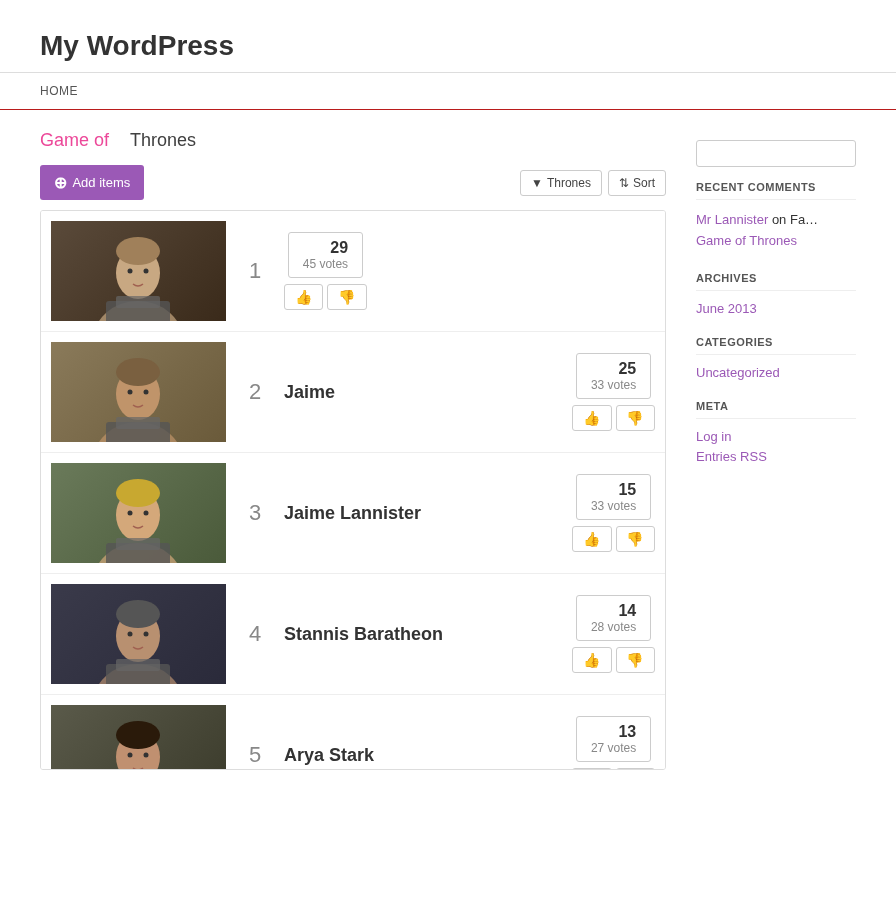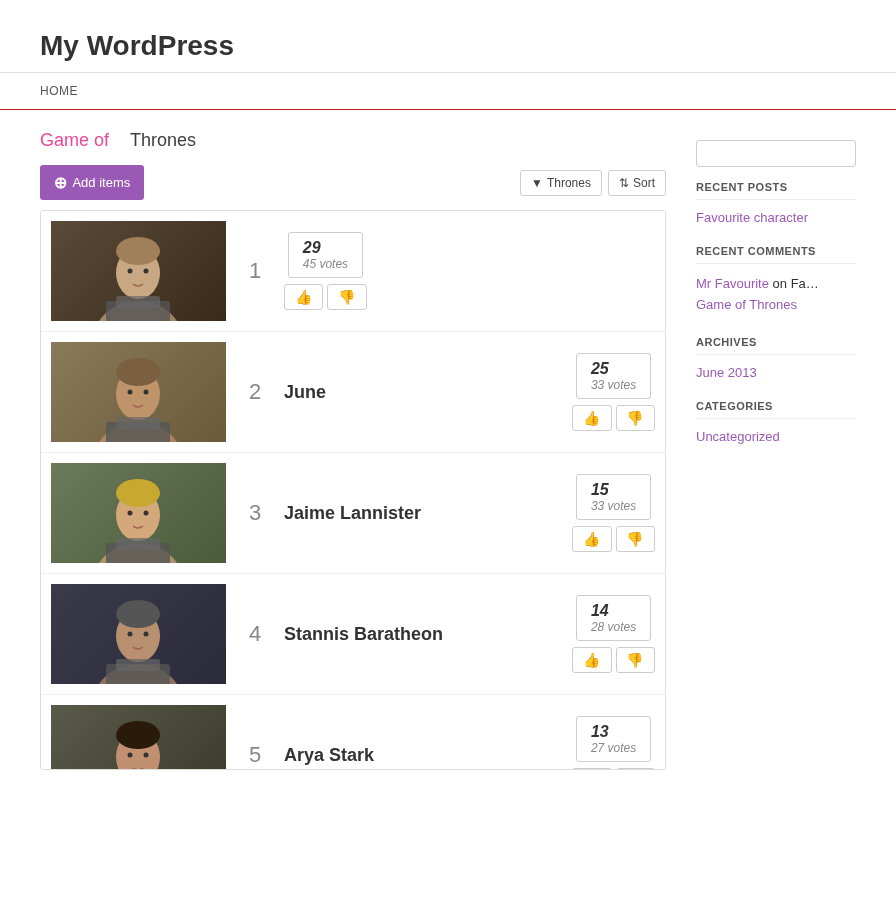--- a/index.html
+++ b/index.html
@@ -152,23 +152,22 @@
     .item-votes-area {
       display: flex;
       flex-direction: column;
       align-items: center;
       gap: 6px;
     }
     .vote-count-box {
       border: 1px solid #ccc;
       border-radius: 3px;
       padding: 6px 14px;
-      text-align: left;
+      text-align: right;
       background: #fff;
-      font-style: italic;
     }
     .vote-number {
       font-size: 16px;
       font-weight: bold;
       color: #333;
       font-family: Arial, sans-serif;
     }
     .vote-label {
       font-size: 12px;
       color: #888;
@@ -328,21 +327,21 @@
 
         <ellipse cx="87" cy="57" rx="2" ry="2.5" fill="#c0946a" opacity="0.5"></ellipse>
 
         <path d="M82 63 Q87 67 92 63" stroke="#a06050" stroke-width="1.5" fill="none"></path>
 
         <rect x="55" y="80" width="64" height="30" rx="3" fill="#555" opacity="0.8"></rect>
         <rect x="65" y="75" width="44" height="12" rx="2" fill="#666" opacity="0.7"></rect>
       </svg>
     </div>
     <div class="item-rank">2</div>
-    <div class="item-name">June</div>
+    <div class="item-name">Jaime</div>
     <div class="item-votes-area">
       <div class="vote-count-box">
         <div class="vote-number">25</div>
         <div class="vote-label">33 votes</div>
       </div>
       <div class="vote-buttons">
         <button class="vote-btn">👍</button>
         <button class="vote-btn">👎</button>
       </div>
     </div>
@@ -448,39 +447,40 @@
         <button class="vote-btn">👎</button>
       </div>
     </div>
   </div>
         </div>
     </div>
 
     <div class="sidebar">
       <input type="text" class="sidebar-search" placeholder="" style="">
 
-      <div class="sidebar-section">
-        <div class="sidebar-title">RECENT POSTS</div>
-        <a href="#" class="sidebar-link">Favourite character</a>
-      </div>
 
       <div class="sidebar-section">
         <div class="sidebar-title">RECENT COMMENTS</div>
         <div class="comment-entry">
-          <a href="#" class="sidebar-link" style="display:inline;">Mr Favourite</a>
+          <a href="#" class="sidebar-link" style="display:inline;">Mr Lannister</a>
           <span> on Fa…</span><br>
           <a href="#" class="sidebar-link">Game of Thrones</a>
         </div>
       </div>
 
       <div class="sidebar-section">
         <div class="sidebar-title">ARCHIVES</div>
         <a href="#" class="sidebar-link">June 2013</a>
       </div>
 
       <div class="sidebar-section">
         <div class="sidebar-title">CATEGORIES</div>
         <a href="#" class="sidebar-link">Uncategorized</a>
       </div>
 
+      <div class="sidebar-section">
+        <div class="sidebar-title">META</div>
+        <a href="#" class="sidebar-link">Log in</a>
+        <a href="#" class="sidebar-link">Entries RSS</a>
+      </div>
     </div>
   </div>
 </div>
 
 </body></html>

